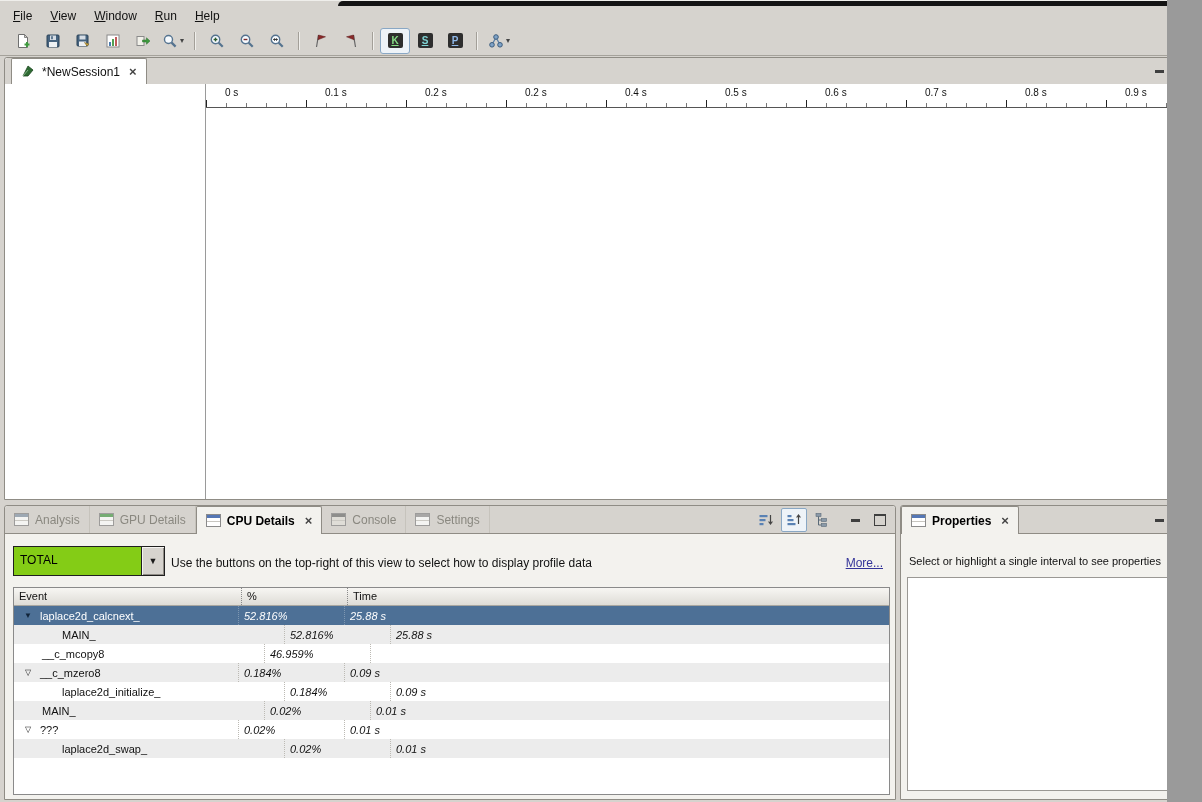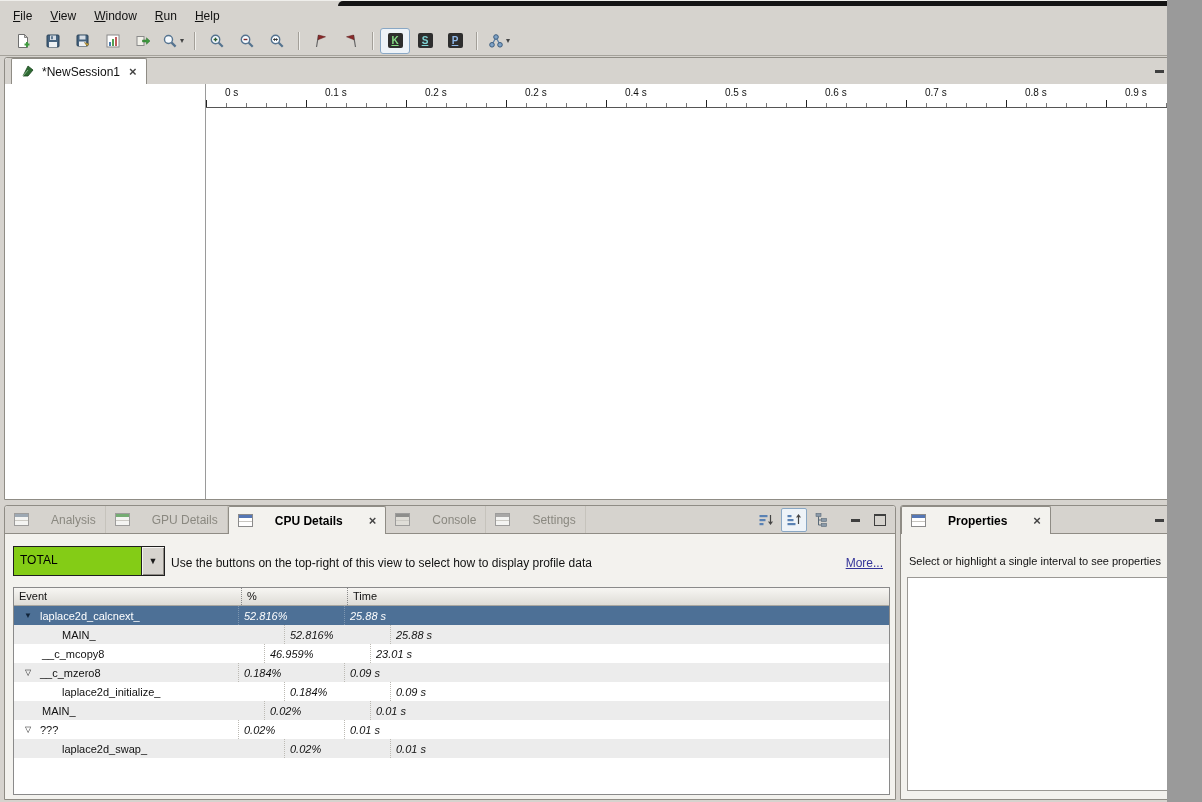--- a/index.html
+++ b/index.html
@@ -42,21 +42,21 @@
   .ruler{position:absolute;left:201px;right:0;top:0;height:23px;border-bottom:1px solid #555;}
   .ruler-minor{position:absolute;left:0;right:0;bottom:0;height:4px;background:repeating-linear-gradient(to right,#777 0 1px,transparent 1px 20px);}
   .ruler-tick{position:absolute;top:0;height:100%;width:60px;}
   .ruler-tick::after{content:"";position:absolute;left:0;bottom:0;width:1px;height:7px;background:#222;}
   .ruler-label{position:absolute;left:3px;top:3px;font-size:10px;color:#111;white-space:nowrap;margin-left:16px;}
   .timeline-canvas{position:absolute;left:201px;right:0;top:24px;bottom:0;background:#fff;}
 
   
   #details-view{position:absolute;left:4px;top:504px;width:890px;height:293px;background:#f3f2ee;border:1px solid #8f8c85;border-radius:3px 3px 0 0;}
   .panel-tabbar{position:relative;height:27px;background:#d6d3ce;border-bottom:1px solid #8f8c85;display:flex;align-items:stretch;border-radius:3px 3px 0 0;}
-  .panel-tab{display:inline-flex;align-items:center;gap:22px;padding:0 9px;font-size:12px;color:#8a8880;border-right:1px solid #c6c3bc;}
+  .panel-tab{display:inline-flex;align-items:center;gap:6px;padding:0 9px;font-size:12px;color:#8a8880;border-right:1px solid #c6c3bc;}
   .panel-tab .tabicon{opacity:.75;}
   .panel-tab.active{background:#f3f2ee;color:#000;font-weight:bold;border:1px solid #8f8c85;border-bottom:none;margin-bottom:-1px;border-radius:2px 2px 0 0;}
   .panel-tab.active .tabicon{opacity:1;}
   .tabicon{width:13px;height:11px;background:#fff;border:1px solid #8a8a8a;position:relative;flex:none;}
   .tabicon::before{content:"";position:absolute;left:0;right:0;top:0;height:3px;background:var(--band,#9a9a9a);}
   .tabicon::after{content:"";position:absolute;left:0;right:0;top:6px;height:1px;background:#c8c6c0;}
   .tabicon.cpu{--band:#5577b5;}
   .tabicon.gpu{--band:#55a055;}
   .tabicon.console{--band:#777;background:#e3e1db;}
   .tabicon.settings{--band:#999;}
@@ -394,21 +394,20 @@
                 <span class="evt">MAIN_</span>
               </div>
               <div class="td col1">52.816%</div>
               <div class="td col2">25.88 s</div>
             </div>
             <div class="tr">
               <div class="td col0" style="padding-left: 28px;">
                 <span class="evt">__c_mcopy8</span>
               </div>
               <div class="td col1">46.959%</div>
-              <div class="td col2">23.01 s</div>
             </div>
             <div class="tr alt">
               <div class="td col0">
                 <span class="expander">▽</span>
                 <span class="evt">__c_mzero8</span>
               </div>
               <div class="td col1">0.184%</div>
               <div class="td col2">0.09 s</div>
             </div>
             <div class="tr">

